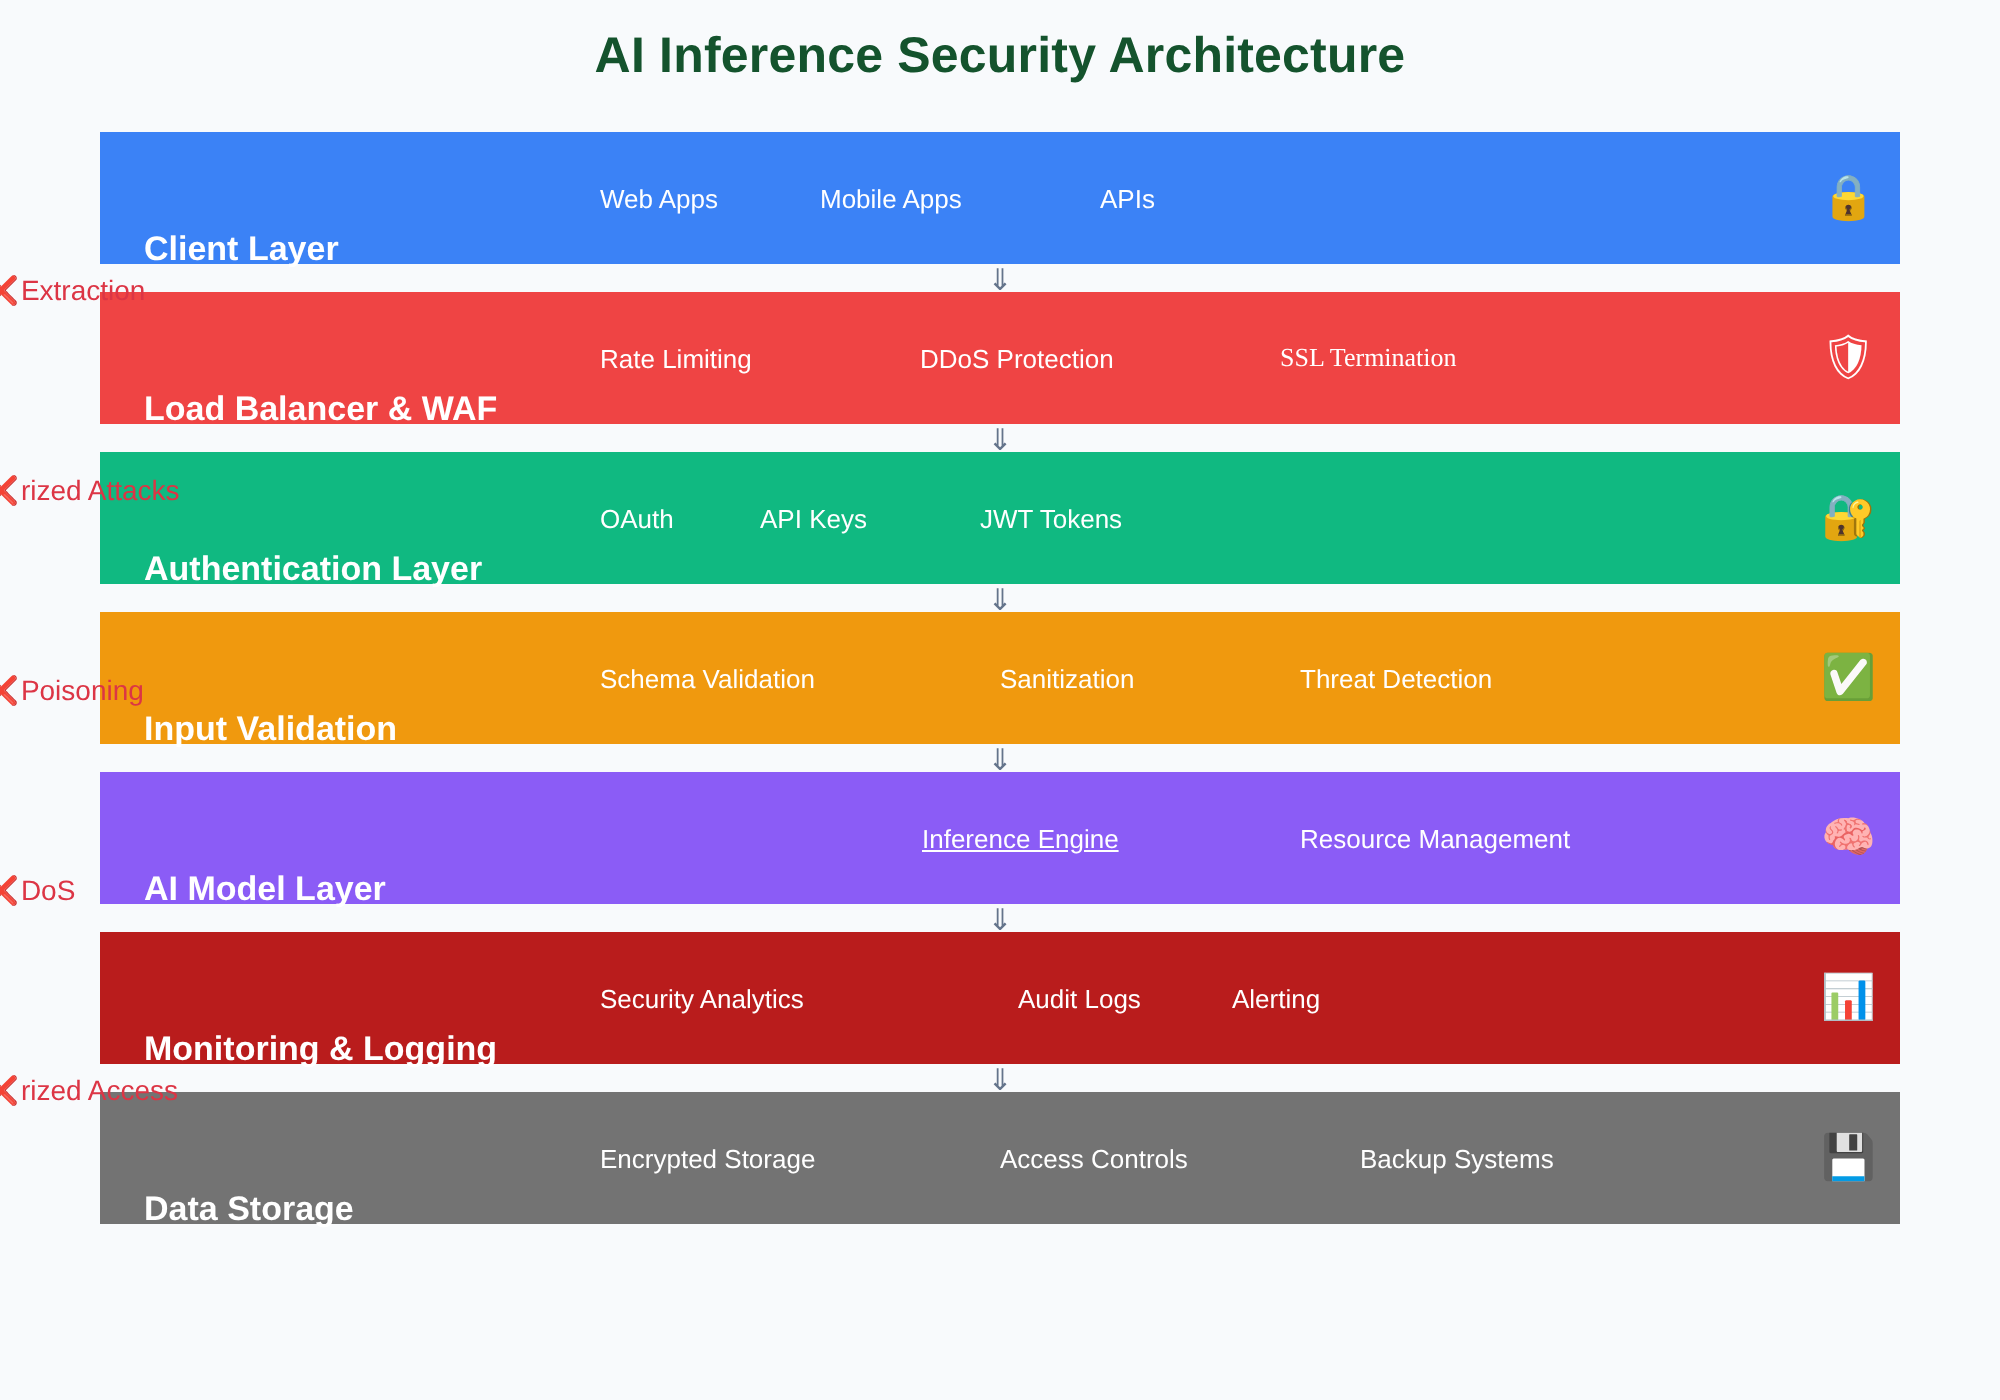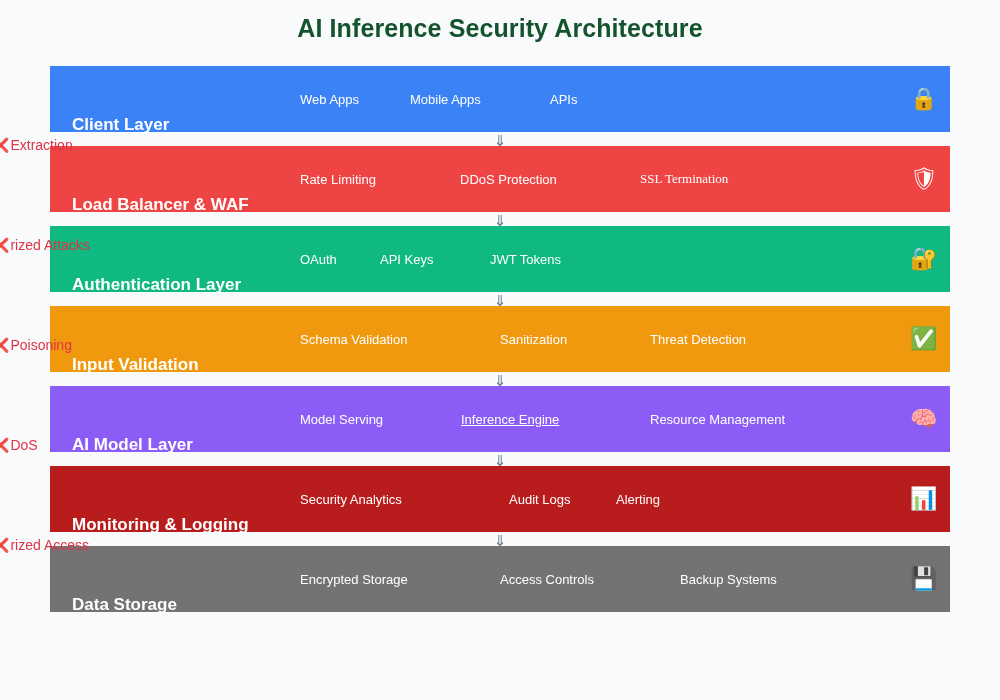--- a/index.html
+++ b/index.html
@@ -137,21 +137,20 @@
       </div>
       <div class="layer" style="top: 306px; background: rgb(240, 153, 14);">
         <div class="layer-title">Input Validation</div>
         <div class="component" style="left: 250px;">Schema Validation</div>
         <div class="component" style="left: 450px;">Sanitization</div>
         <div class="component" style="left: 600px;">Threat Detection</div>
         <div class="layer-icon">✅</div>
       </div>
       <div class="layer" style="top: 386px; background: rgb(139, 92, 246);">
         <div class="layer-title">AI Model Layer</div>
-        <div class="component" style="left: 250px;">Model Serving</div>
         <div class="component" style="left: 411px; text-decoration: underline;">Inference Engine</div>
         <div class="component" style="left: 600px;">Resource Management</div>
         <div class="layer-icon">🧠</div>
       </div>
       <div class="layer" style="top: 466px; background: #b91c1c;">
         <div class="layer-title">Monitoring &amp; Logging</div>
         <div class="component" style="left: 250px;">Security Analytics</div>
         <div class="component" style="left: 459px;">Audit Logs</div>
         <div class="component" style="left: 566px;">Alerting</div>
         <div class="layer-icon">📊</div>

